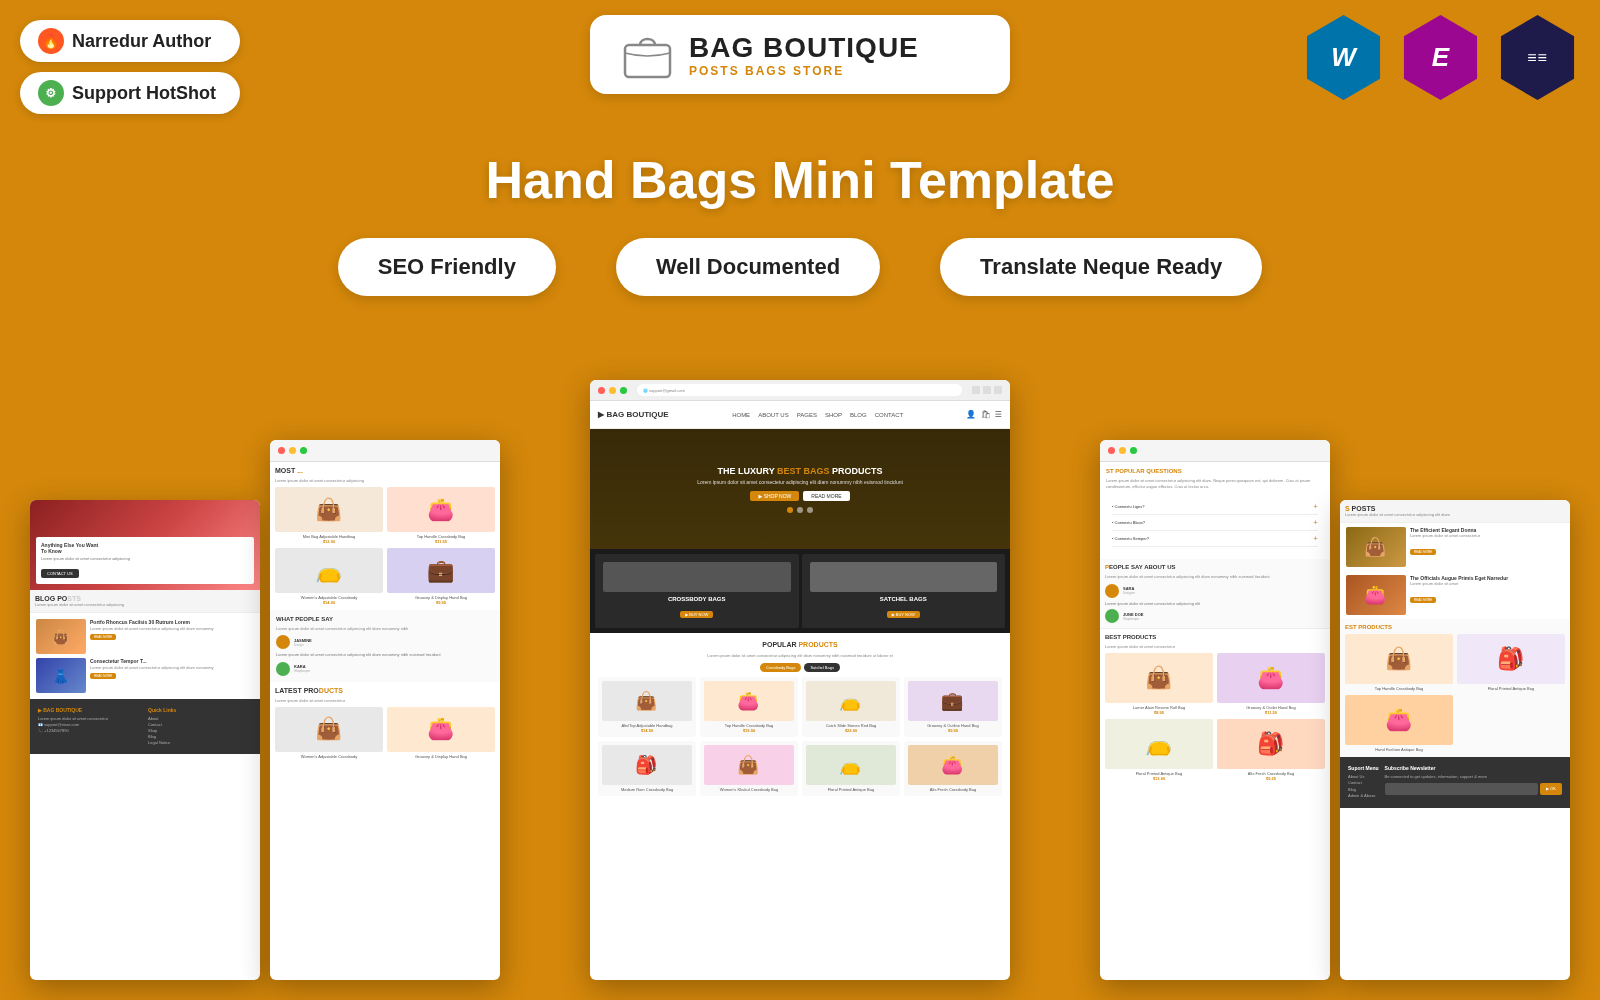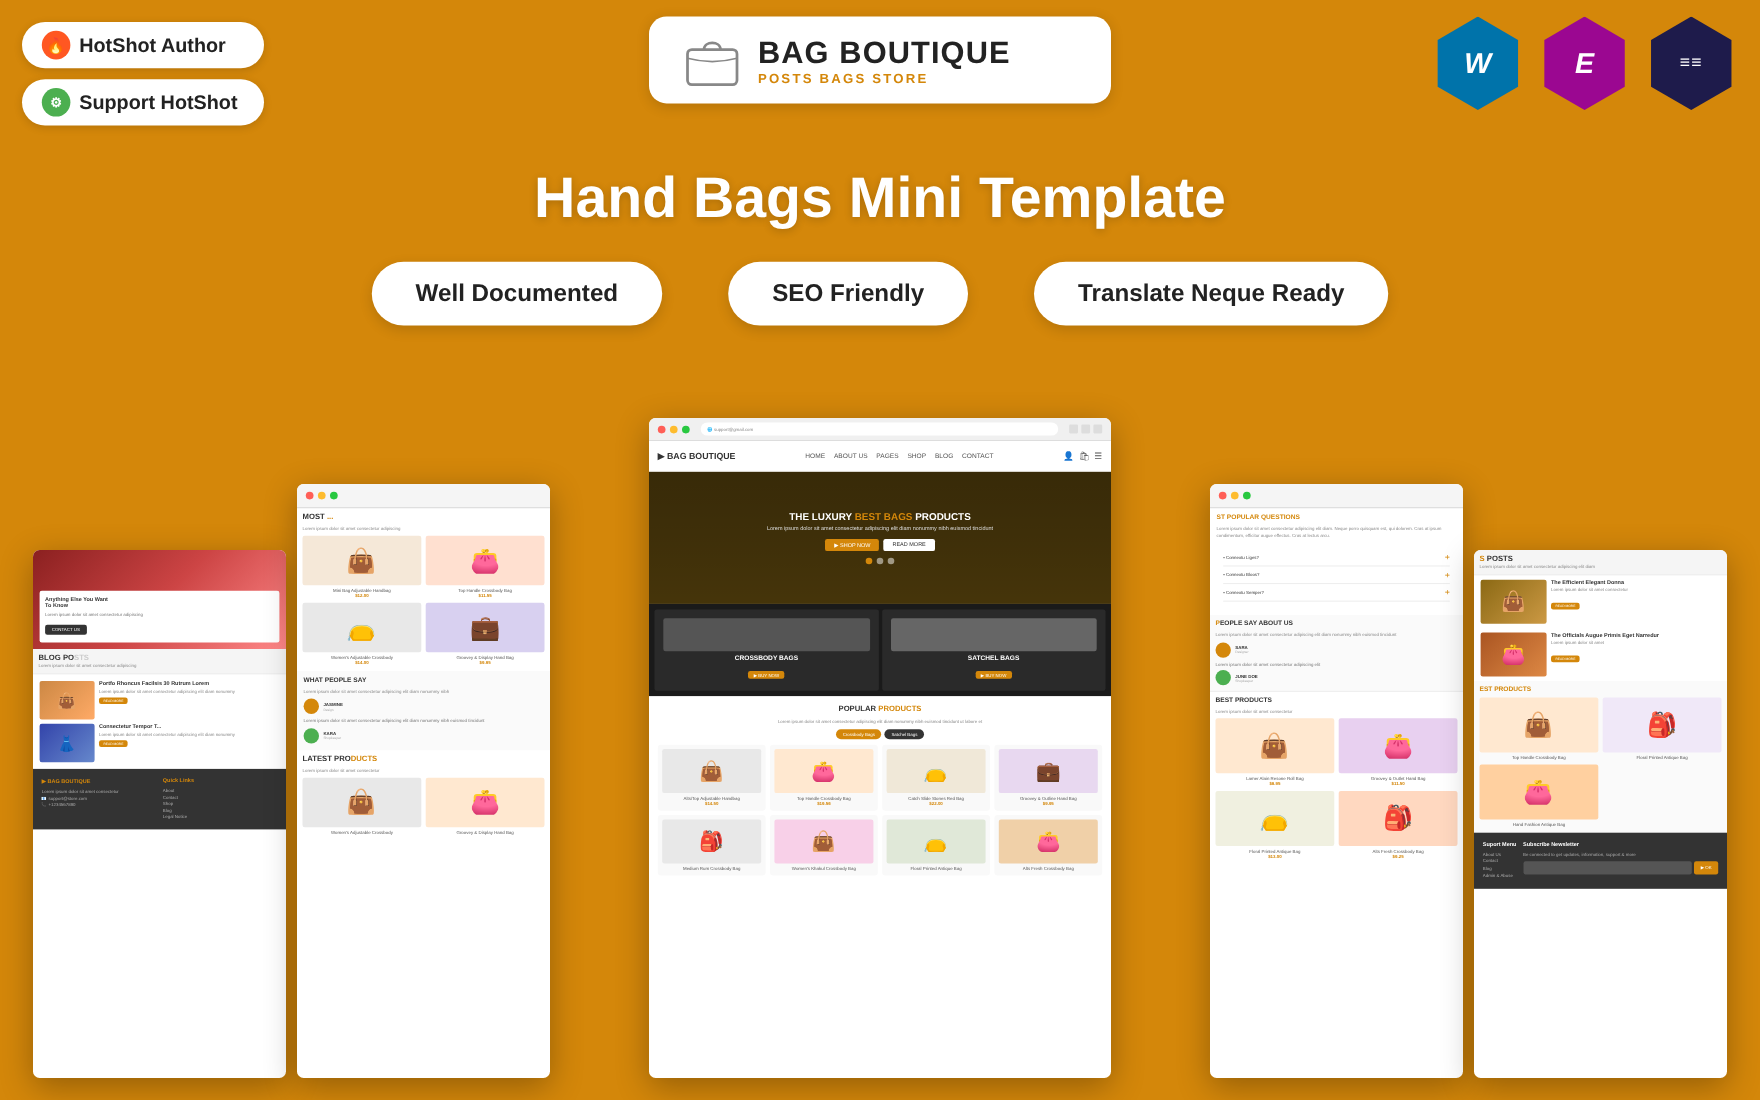--- a/index.html
+++ b/index.html
@@ -635,21 +635,21 @@
     }
   </style>
 </head>
 <body>
 
 <div class="page-wrapper">
 
   <div class="top-left-badges">
     <div class="badge">
       <div class="badge-icon-flame">🔥</div>
-      <span>HotShot Author</span>
+      <span>Narredur Author</span>
     </div>
     <div class="badge">
       <div class="badge-icon-support">⚙</div>
       <span>Support HotShot</span>
     </div>
   </div>
 
   <div class="center-logo">
     <div class="logo-icon">
       <svg width="55" height="55" viewBox="0 0 55 55" xmlns="http://www.w3.org/2000/svg">
@@ -684,24 +684,24 @@
       </div>
     </div>
   </div>
 
   <div style="margin-top: 130px; text-align: center;">
     <h1 class="main-headline">Hand Bags Mini Template</h1>
   </div>
 
   <div class="feature-pills">
     <div class="feature-pill">
+      <span>SEO Friendly</span>
+    </div>
+    <div class="feature-pill">
       <span>Well Documented</span>
-    </div>
-    <div class="feature-pill">
-      <span>SEO Friendly</span>
     </div>
     <div class="feature-pill">
       <span>Translate Neque Ready</span>
     </div>
   </div>
 
   <div class="screenshots-area">
 
     <div class="screenshot-card card-1">
 

